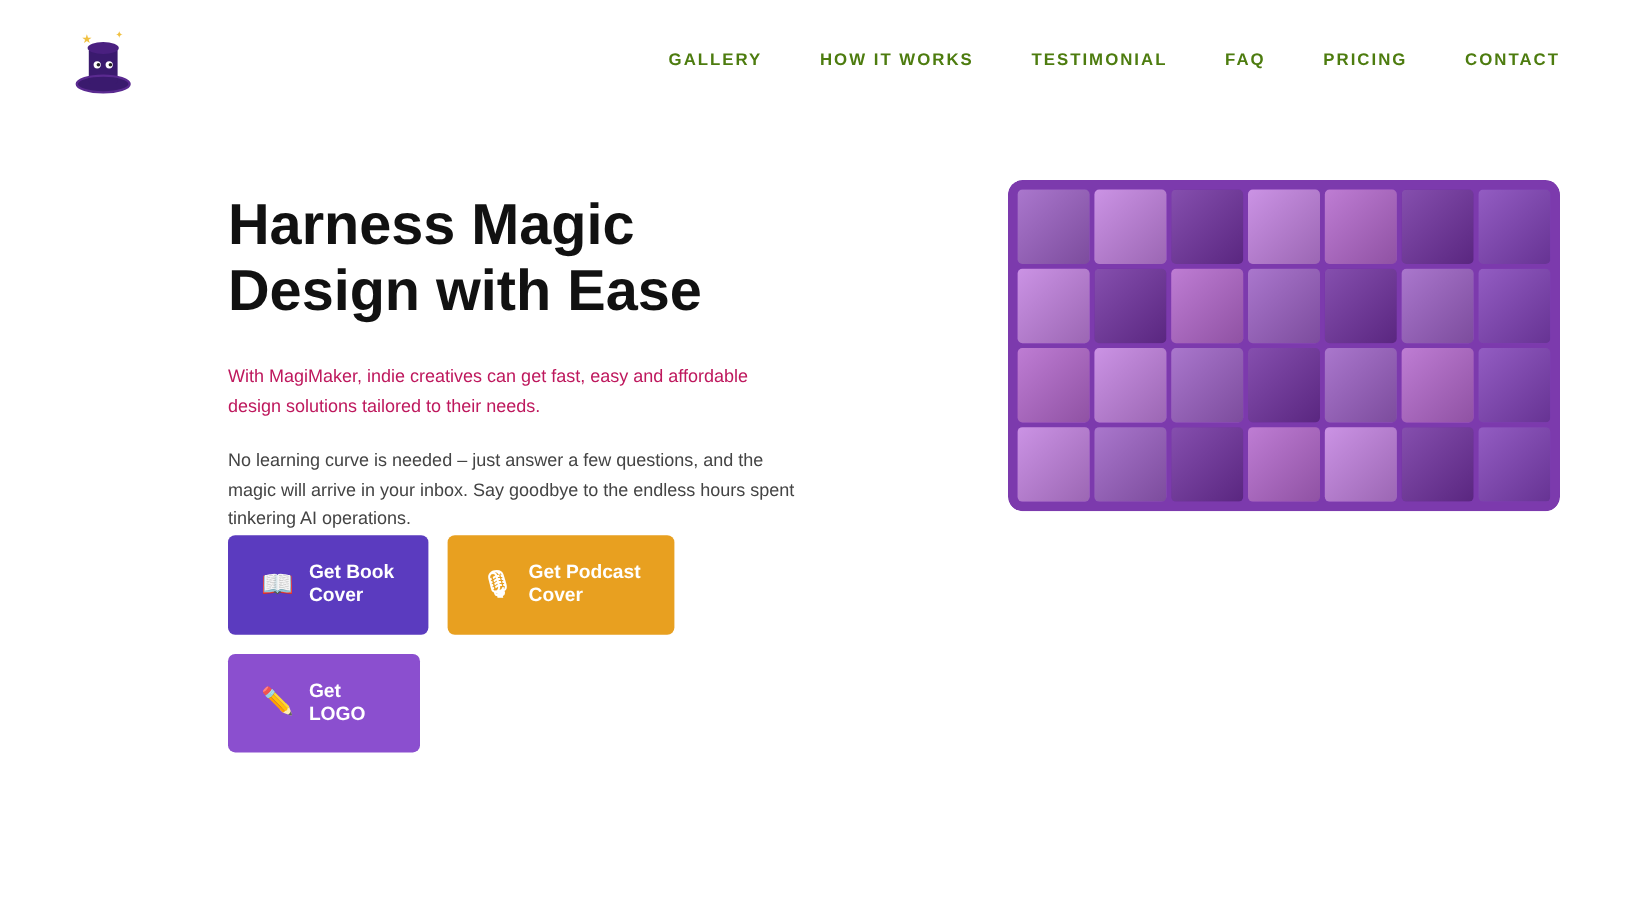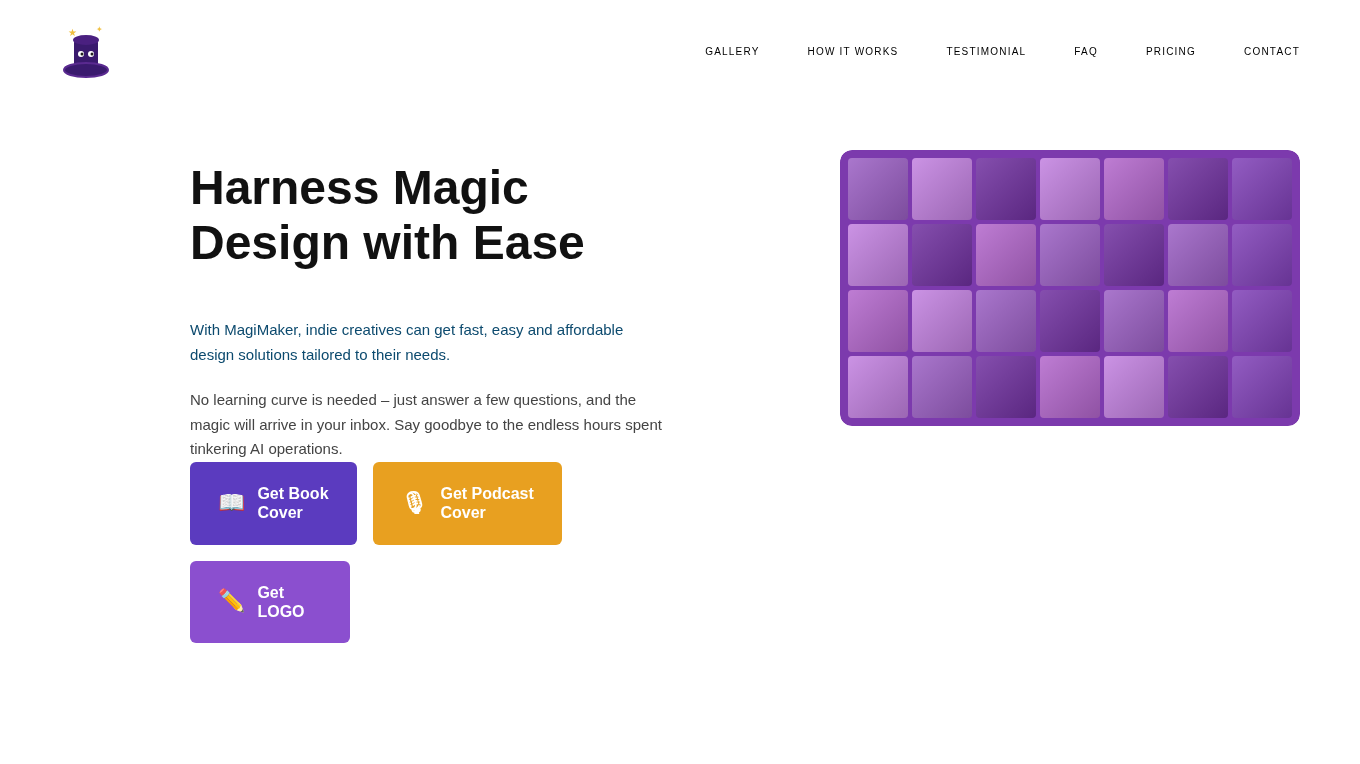--- a/index.html
+++ b/index.html
@@ -35,23 +35,23 @@
     }
 
     .nav-links {
       display: flex;
       gap: 48px;
       list-style: none;
     }
 
     .nav-links li a {
       text-decoration: none;
-      color: #000000;
-      font-size: 10px;
-      font-weight: 400;
+      color: #4d7c0f;
+      font-size: 14px;
+      font-weight: 700;
       letter-spacing: 0.12em;
       text-transform: uppercase;
     }
 
     
     .hero {
       display: flex;
       align-items: flex-start;
       justify-content: space-between;
       padding: 60px 60px 80px 190px;
@@ -61,26 +61,26 @@
     .hero-text {
       flex: 0 0 480px;
       max-width: 480px;
     }
 
     .hero-title {
       font-size: 48px;
       font-weight: 800;
       color: #111;
       line-height: 1.15;
-      margin-bottom: 48px;
+      margin-bottom: 32px;
     }
 
     .hero-desc {
       font-size: 15px;
-      color: #0c4a6e;
+      color: #be185d;
       line-height: 1.65;
       margin-bottom: 20px;
     }
 
     .hero-desc2 {
       font-size: 15px;
       color: #444;
       line-height: 1.65;
     }
 

